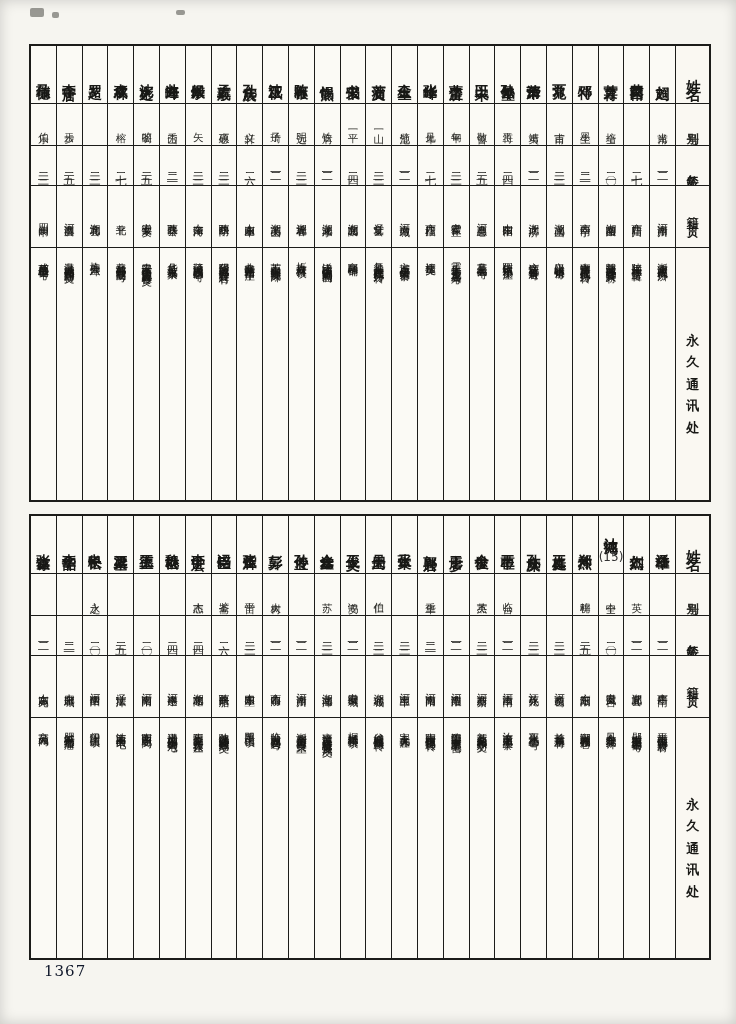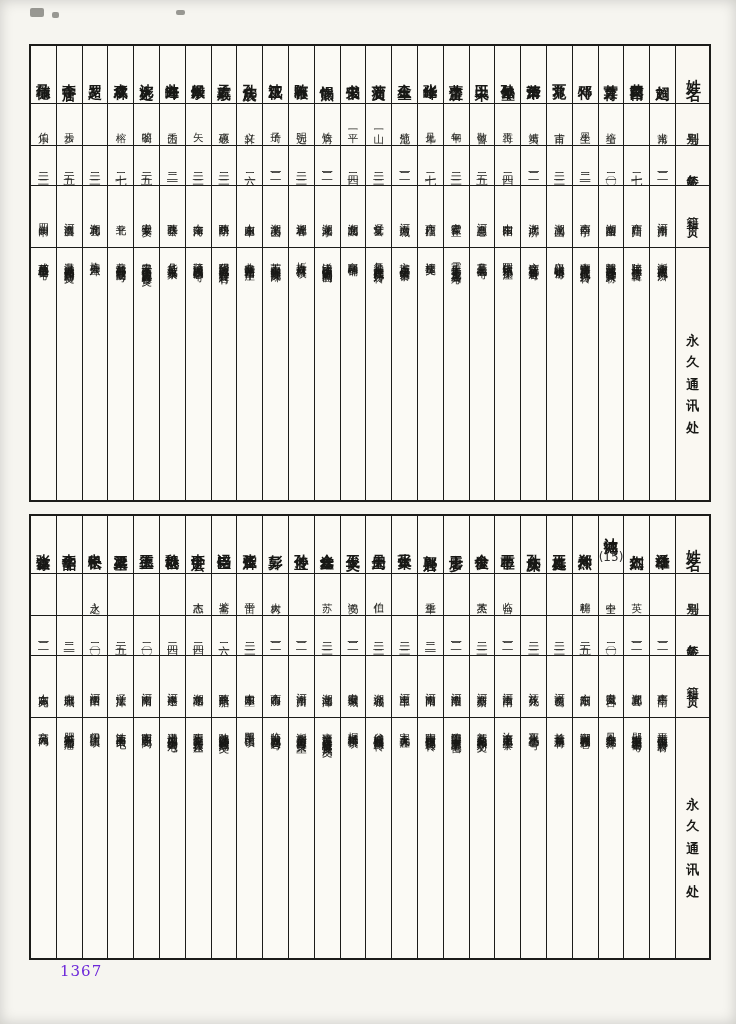--- a/index.html
+++ b/index.html
@@ -59,21 +59,21 @@
   .hdr .cell{background:#faf8f2;}
   .hdr .name .vtext{font-size:15px;letter-spacing:8px;}
   .hdr .alias .vtext{font-size:12px;font-weight:bold;letter-spacing:2px;}
   .hdr .age .vtext{font-size:12px;font-weight:bold;letter-spacing:2px;}
   .hdr .native .vtext{font-size:12px;font-weight:bold;letter-spacing:10px;}
   .hdr .addr{place-items:center;}
   .hdr .addr .vtext{font-size:13px;font-weight:bold;letter-spacing:22px;}
   .page-number{
     position:absolute;left:44px;top:962px;
     font-family:"DejaVu Serif",serif;
-    font-size:15px;color:#6d28d9;letter-spacing:1px;margin-left:16px;
+    font-size:15px;color:#0f172a;letter-spacing:1px;
   }
 </style>
 </head>
 <body>
 
 <div class="page">
   <div class="artifact" style="left:30px;top:8px;width:14px;height:9px;"></div>
   <div class="artifact" style="left:52px;top:12px;width:7px;height:6px;"></div>
   <div class="artifact" style="left:176px;top:10px;width:9px;height:5px;"></div>
 

